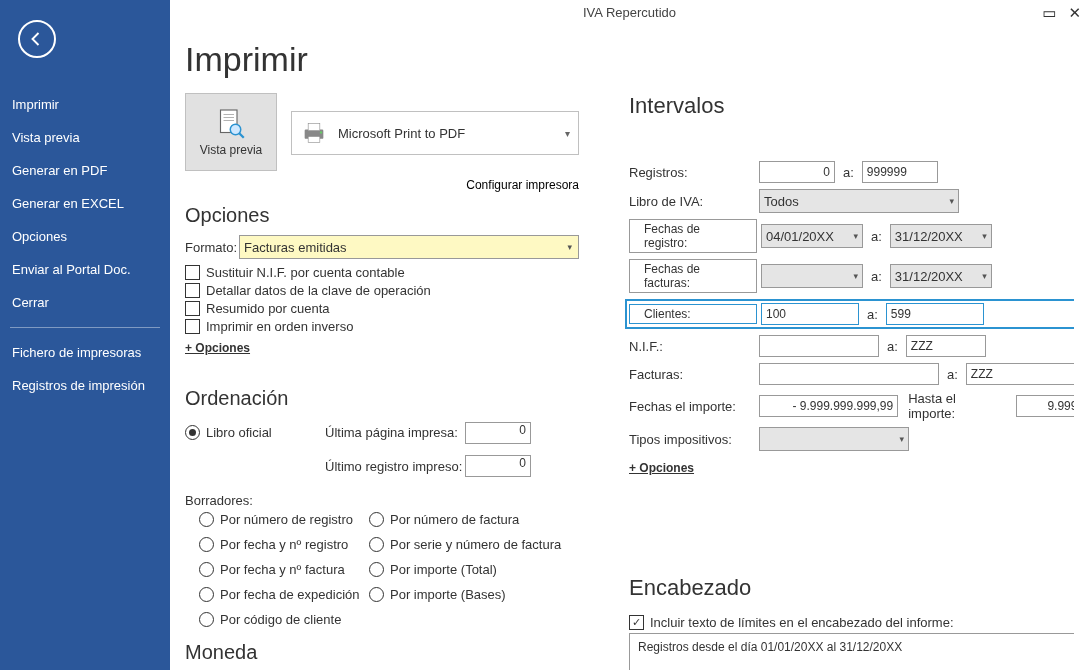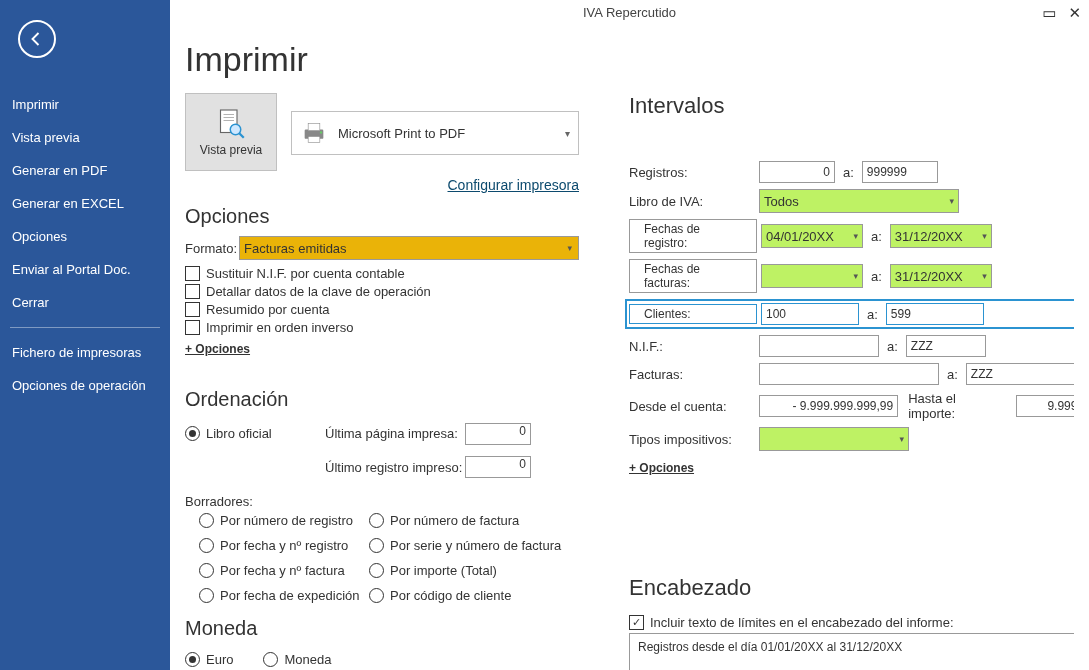--- a/index.html
+++ b/index.html
@@ -25,25 +25,25 @@
   .left-col { flex:0 0 380px; }
   .right-col { flex:1; }
 
   .print-row { display:flex; align-items:flex-start; }
   .preview-btn { width:90px; height:76px; background:#e1e1e1; border:1px solid #c0c0c0; display:flex; flex-direction:column; align-items:center; justify-content:center; font-size:12px; }
   .preview-btn svg { width:36px; height:36px; }
   .printer-sel { flex:1; border:1px solid #c0c0c0; margin-left:14px; margin-top:18px; height:42px; display:flex; align-items:center; padding:0 8px; position:relative; }
   .printer-sel svg { width:28px; height:24px; margin-right:10px; }
   .printer-sel .chev { position:absolute; right:8px; top:50%; transform:translateY(-50%); font-size:10px; color:#666; }
   .cfg-link { text-align:right; margin:6px 0 12px; }
-  .cfg-link a { color:#0c4a6e; text-decoration:underline; font-size:14px; }
+  .cfg-link a { color:#000000; font-size:12px; }
 
   .field-row { display:flex; align-items:center; margin-bottom:6px; font-size:13px; }
   .field-row .lbl { width:54px; }
-  .select { border:1px solid #999; height:22px; padding:0 4px; display:flex; align-items:center; flex:1; position:relative; font-size:13px; background:#eab308; }
+  .select { border:1px solid #999; height:22px; padding:0 4px; display:flex; align-items:center; flex:1; position:relative; font-size:13px; background:#fef9c3; }
   .select .chev { position:absolute; right:6px; font-size:9px; color:#555; }
   .chk { display:flex; align-items:center; margin:3px 0; font-size:13px; }
   .chk .box { width:13px; height:13px; border:1px solid #333; margin-right:6px; display:inline-flex; align-items:center; justify-content:center; font-size:11px; line-height:1; }
   .chk .box.checked::after { content:"✓"; color:#333; }
   .opt-link { text-decoration:underline; font-weight:600; font-size:12px; display:inline-block; margin-top:4px; }
 
   .radio { display:flex; align-items:center; font-size:13px; margin:4px 0; }
   .radio .dot { width:13px; height:13px; border:1px solid #333; border-radius:50%; margin-right:6px; display:inline-flex; align-items:center; justify-content:center; }
   .radio .dot.sel::after { content:""; width:7px; height:7px; background:#333; border-radius:50%; display:block; }
 
@@ -53,21 +53,21 @@
 
   .rad-grid { display:grid; grid-template-columns: 170px 210px; row-gap:2px; margin-left:14px; }
 
   
   .rrow { display:flex; align-items:center; margin-bottom:6px; font-size:13px; }
   .rrow .rlbl { width:130px; }
   .ibox { border:1px solid #999; height:20px; background:#fff; font-size:12px; display:flex; align-items:center; padding:0 4px; }
   .ibox.right { justify-content:flex-end; }
   .alabel { margin:0 8px; font-size:13px; }
   .btnlike { border:1px solid #999; padding:2px 14px; font-size:12px; background:#fff; margin-right:4px; }
-  .sel-mini { border:1px solid #999; height:22px; background:#bef264; display:flex; align-items:center; padding:0 4px; position:relative; font-size:13px; }
+  .sel-mini { border:1px solid #999; height:22px; background:#e5e5e5; display:flex; align-items:center; padding:0 4px; position:relative; font-size:13px; }
   .sel-mini .chev { position:absolute; right:4px; font-size:9px; color:#555; }
 
   .hl-row { border:2px solid #2b93d1; padding:2px; display:flex; align-items:center; }
   .hl-row .btnlike { border-color:#2b93d1; }
   .hl-row .ibox { border-color:#2b93d1; }
 
   .multi-text { border:1px solid #999; height:56px; padding:6px 8px; font-size:12px; color:#333; }
 </style>
 </head>
 <body>
@@ -88,21 +88,21 @@
   </div>
   <a>Imprimir</a>
   <a>Vista previa</a>
   <a>Generar en PDF</a>
   <a>Generar en EXCEL</a>
   <a>Opciones</a>
   <a>Enviar al Portal Doc.</a>
   <a>Cerrar</a>
   <hr>
   <a>Fichero de impresoras</a>
-  <a>Opciones de operación</a>
+  <a>Registros de impresión</a>
 </div>
 
 <div class="content">
   <h1>Imprimir</h1>
 
   <div class="columns">
 
     <div class="left-col">
       <div class="print-row">
         <div class="preview-btn">
@@ -194,20 +194,24 @@
         <div class="radio">
             <span class="dot"></span>
             <span>Por importe (Total)</span>
           </div>
         <div class="radio">
             <span class="dot"></span>
             <span>Por fecha de expedición</span>
           </div>
         <div class="radio">
             <span class="dot"></span>
+            <span>Por importe (Bases)</span>
+          </div>
+        <div class="radio">
+            <span class="dot"></span>
             <span>Por código de cliente</span>
           </div>
       </div>
 
       <h3 style="margin-top:10px;">Moneda</h3>
       <div style="display:flex; gap:30px; margin-left:0;">
         <div class="radio">
             <span class="dot sel"></span>
             <span>Euro</span>
           </div>
@@ -278,21 +282,21 @@
       </div>
 
       <div class="rrow">
         <span class="rlbl">Facturas:</span>
         <div class="ibox" style="width:170px;"></div>
         <span class="alabel">a:</span>
         <div class="ibox" style="width:170px;">ZZZ</div>
       </div>
 
       <div class="rrow">
-        <span class="rlbl">Desde el cuenta:</span>
+        <span class="rlbl">Fechas el importe:</span>
         <div class="ibox right" style="width:130px;">-   9.999.999.999,99</div>
         <span style="margin:0 10px;">Hasta el importe:</span>
         <div class="ibox right" style="width:120px;">9.999.999.999,99</div>
       </div>
 
       <div class="rrow">
         <span class="rlbl">Tipos impositivos:</span>
         <div class="sel-mini" style="width:140px;">
           <span></span>
           <span class="chev">▾</span>

